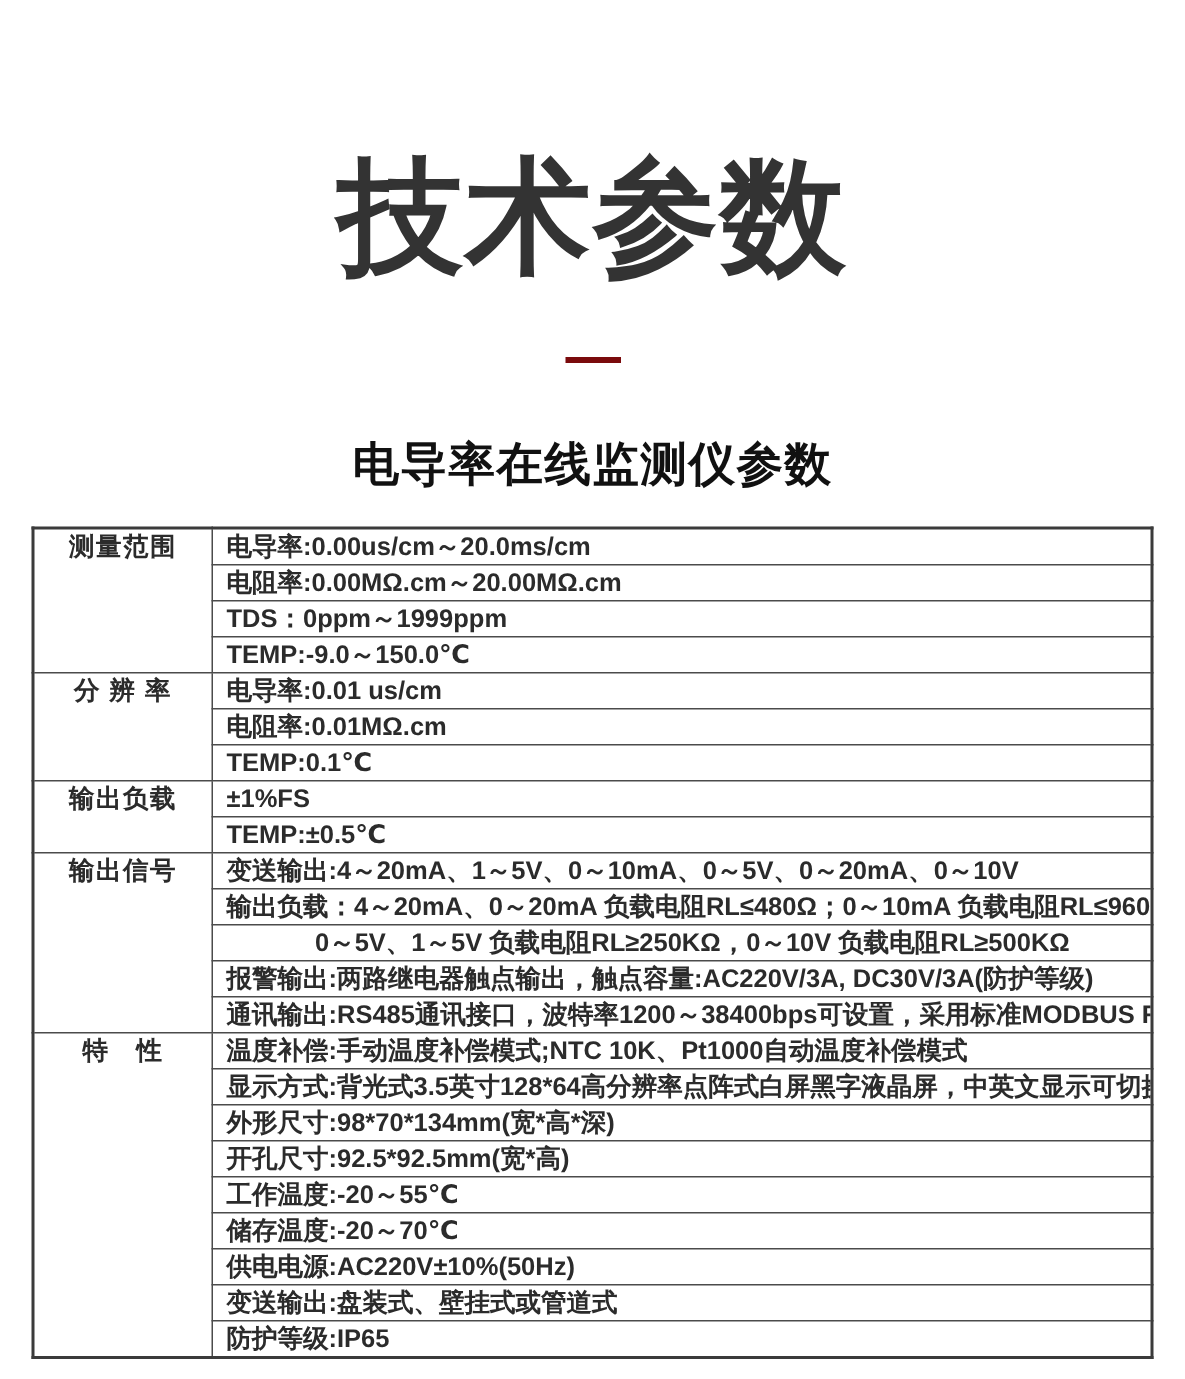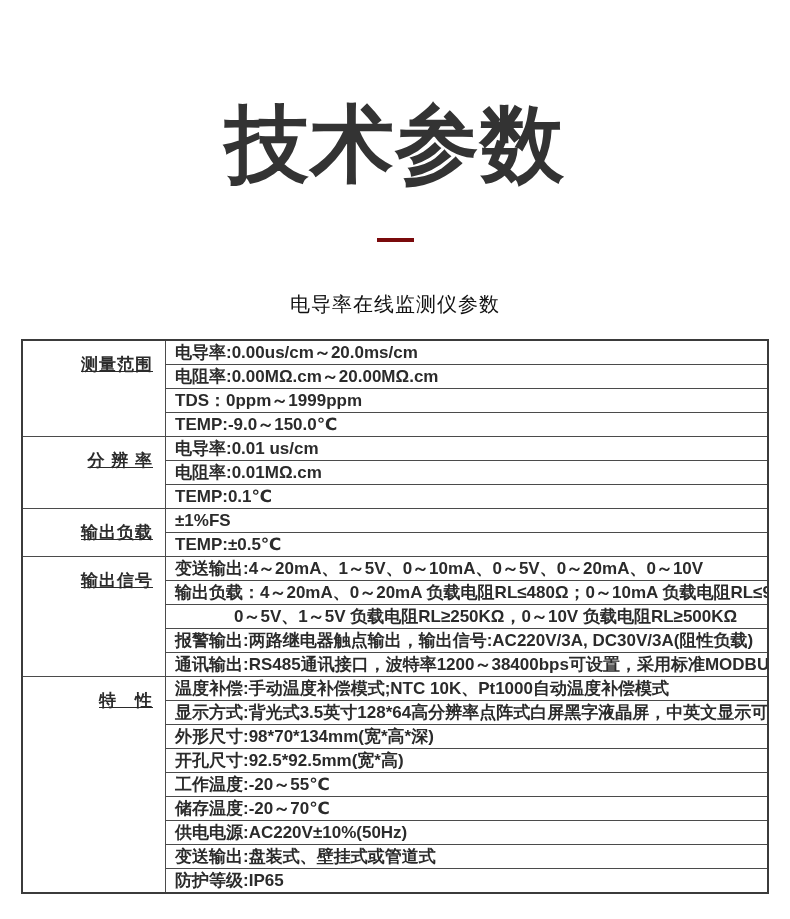--- a/index.html
+++ b/index.html
@@ -27,23 +27,23 @@
   }
   .divider {
     width: 37px;
     height: 4px;
     margin: 52px auto 0;
     background: #7a0a0c;
   }
   .subtitle {
     margin: 0;
     padding-top: 52px;
-    font-size: 20px;
+    font-size: 31px;
     line-height: 1.05;
-    font-weight: 400;
+    font-weight: 700;
     color: #111111;
     text-align: center;
     letter-spacing: 1px;
   }
   table.spec-table {
     margin: 24px auto 0;
     width: 748px;
     border-collapse: collapse;
     table-layout: fixed;
     border: 2px solid #3b3b3b;
@@ -53,25 +53,24 @@
     height: 23px;
     font-size: 17px;
     font-weight: 700;
     color: #2b2b2b;
     line-height: 23px;
     white-space: nowrap;
     overflow: hidden;
   }
   td.label-cell {
     width: 118px;
-    text-align: right;
+    text-align: center;
     vertical-align: top;
-    padding: 12px;
+    padding: 0;
     letter-spacing: 1px;
-    text-decoration: underline;
   }
   td.value-cell {
     padding: 0 4px 0 9px;
   }
   td.value-cell.indent {
     padding-left: 68px;
   }
 </style>
 </head>
 <body>
@@ -116,21 +115,21 @@
           <td class="label-cell" rowspan="5">输出信号</td>
           <td class="value-cell">变送输出:4～20mA、1～5V、0～10mA、0～5V、0～20mA、0～10V</td>
         </tr>
         <tr>
           <td class="value-cell">输出负载：4～20mA、0～20mA 负载电阻RL≤480Ω；0～10mA 负载电阻RL≤960Ω；</td>
         </tr>
         <tr>
           <td class="value-cell indent">0～5V、1～5V 负载电阻RL≥250KΩ，0～10V 负载电阻RL≥500KΩ</td>
         </tr>
         <tr>
-          <td class="value-cell">报警输出:两路继电器触点输出，输出信号:AC220V/3A, DC30V/3A(阻性负载)</td>
+          <td class="value-cell">报警输出:两路继电器触点输出，触点容量:AC220V/3A, DC30V/3A(防护等级)</td>
         </tr>
         <tr>
           <td class="value-cell">通讯输出:RS485通讯接口，波特率1200～38400bps可设置，采用标准MODBUS RTU通讯协议</td>
         </tr>
         <tr>
           <td class="label-cell" rowspan="9">特　性</td>
           <td class="value-cell">温度补偿:手动温度补偿模式;NTC 10K、Pt1000自动温度补偿模式</td>
         </tr>
         <tr>
           <td class="value-cell">显示方式:背光式3.5英寸128*64高分辨率点阵式白屏黑字液晶屏，中英文显示可切换</td>

